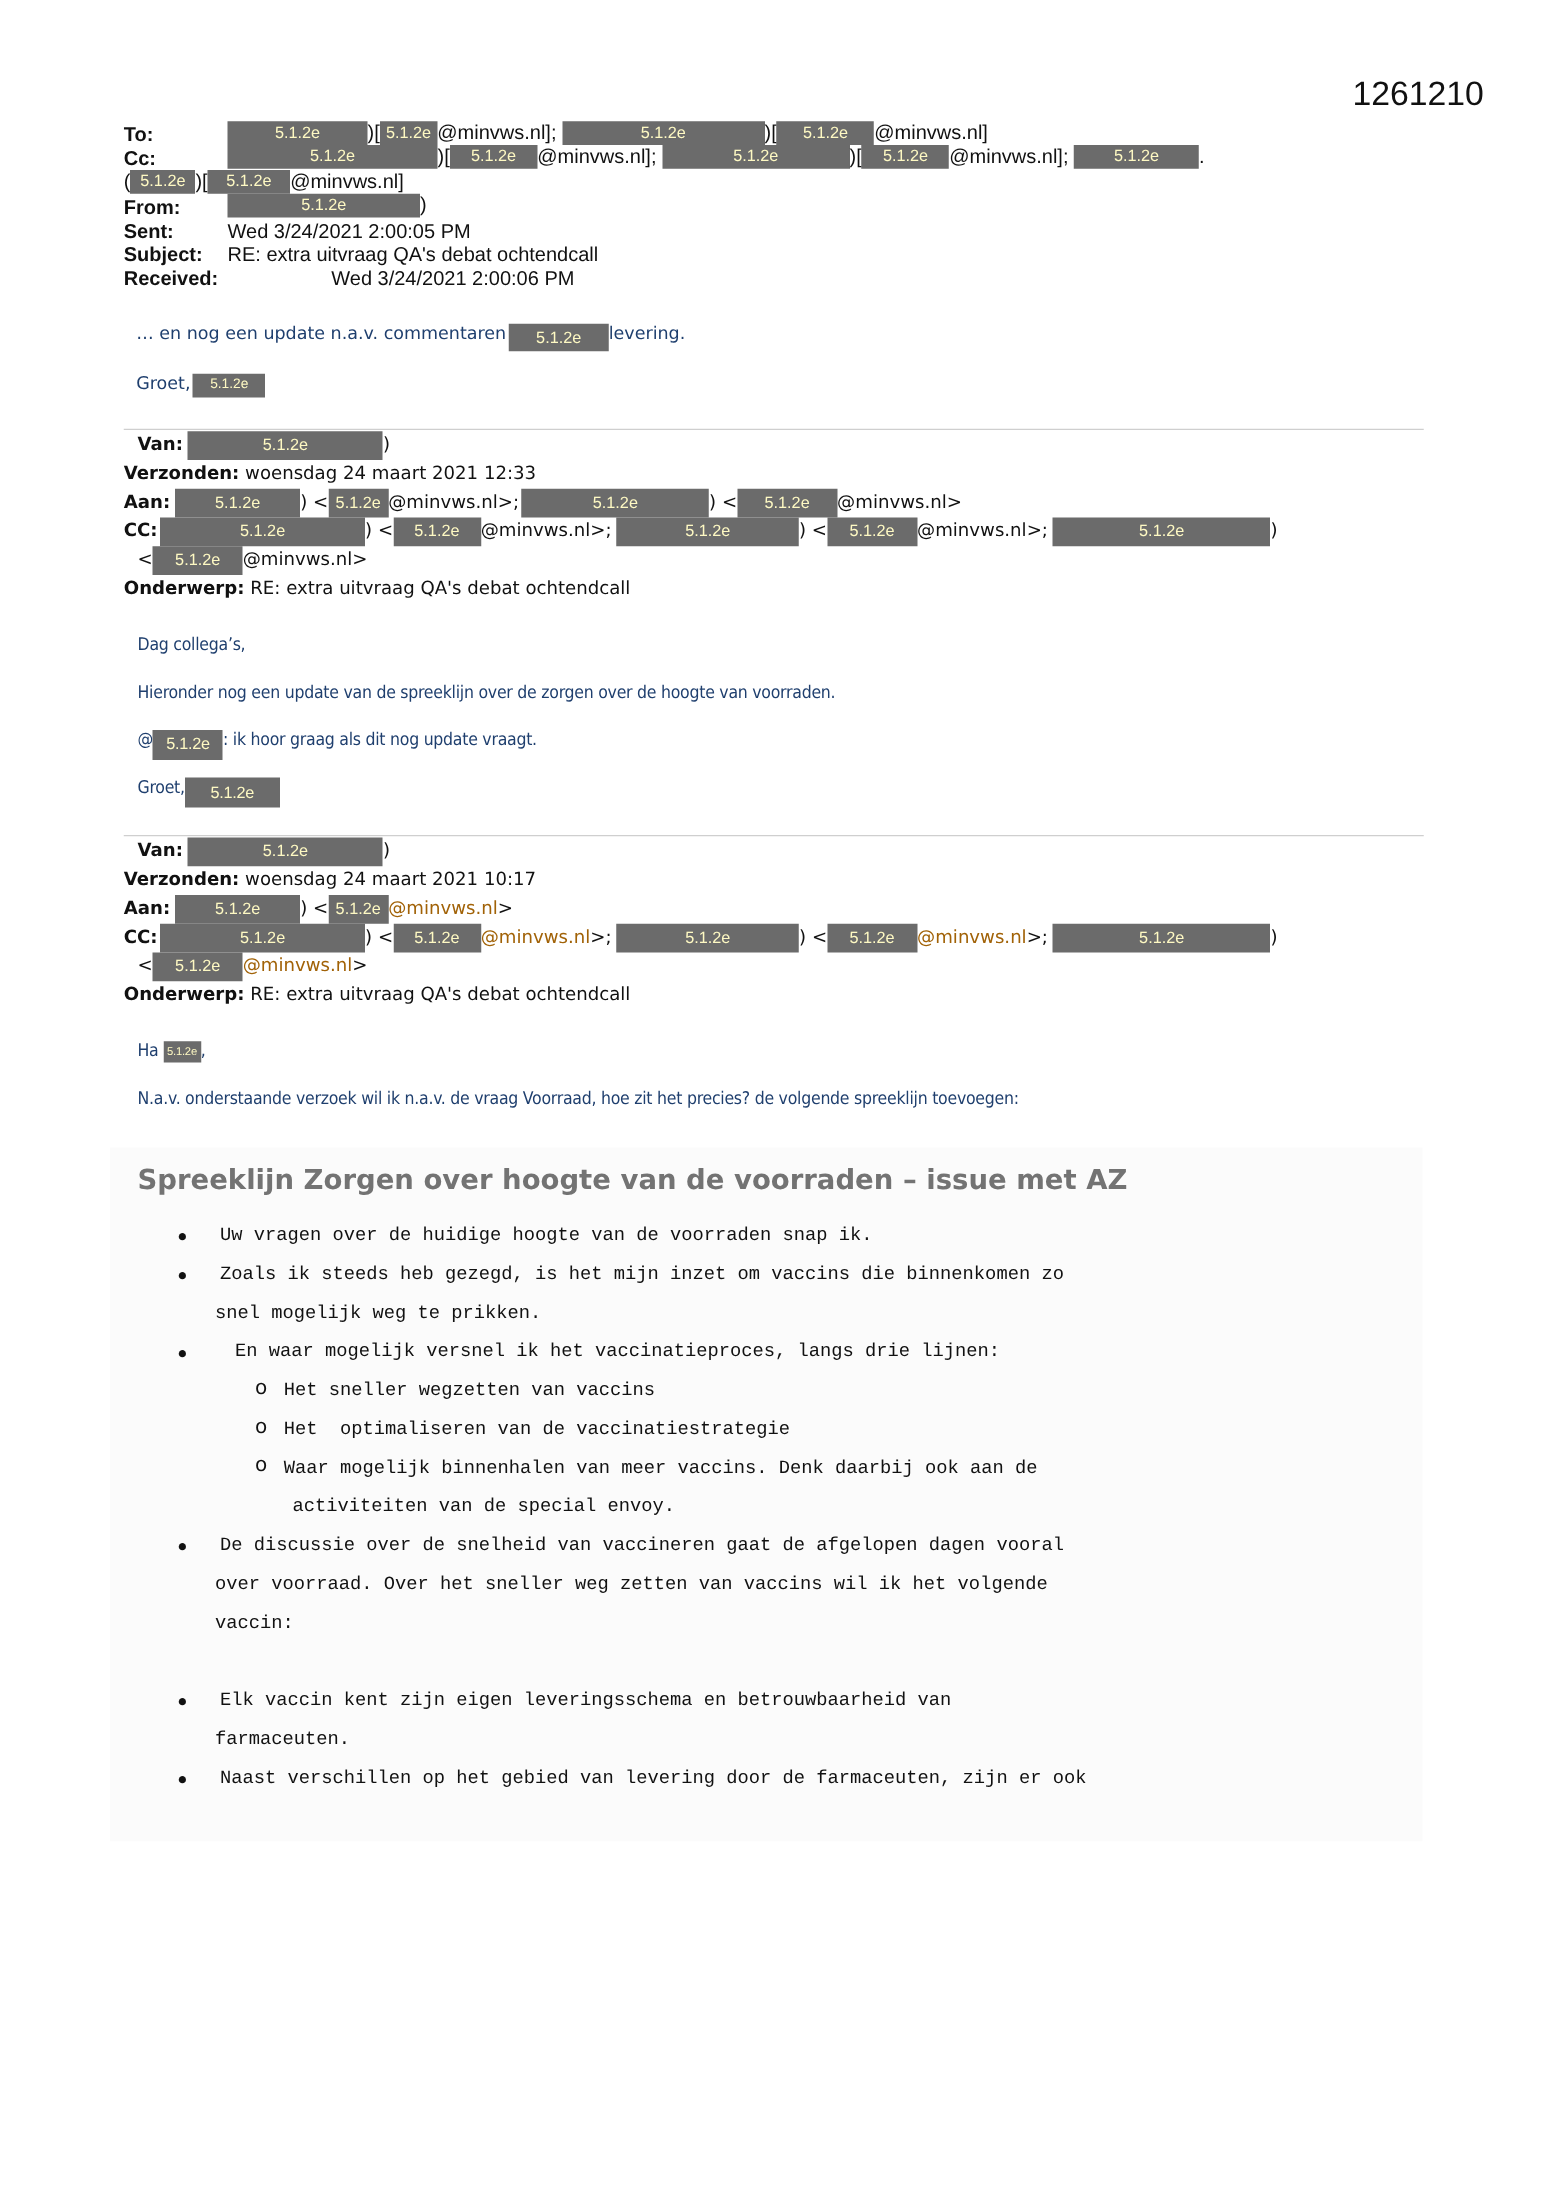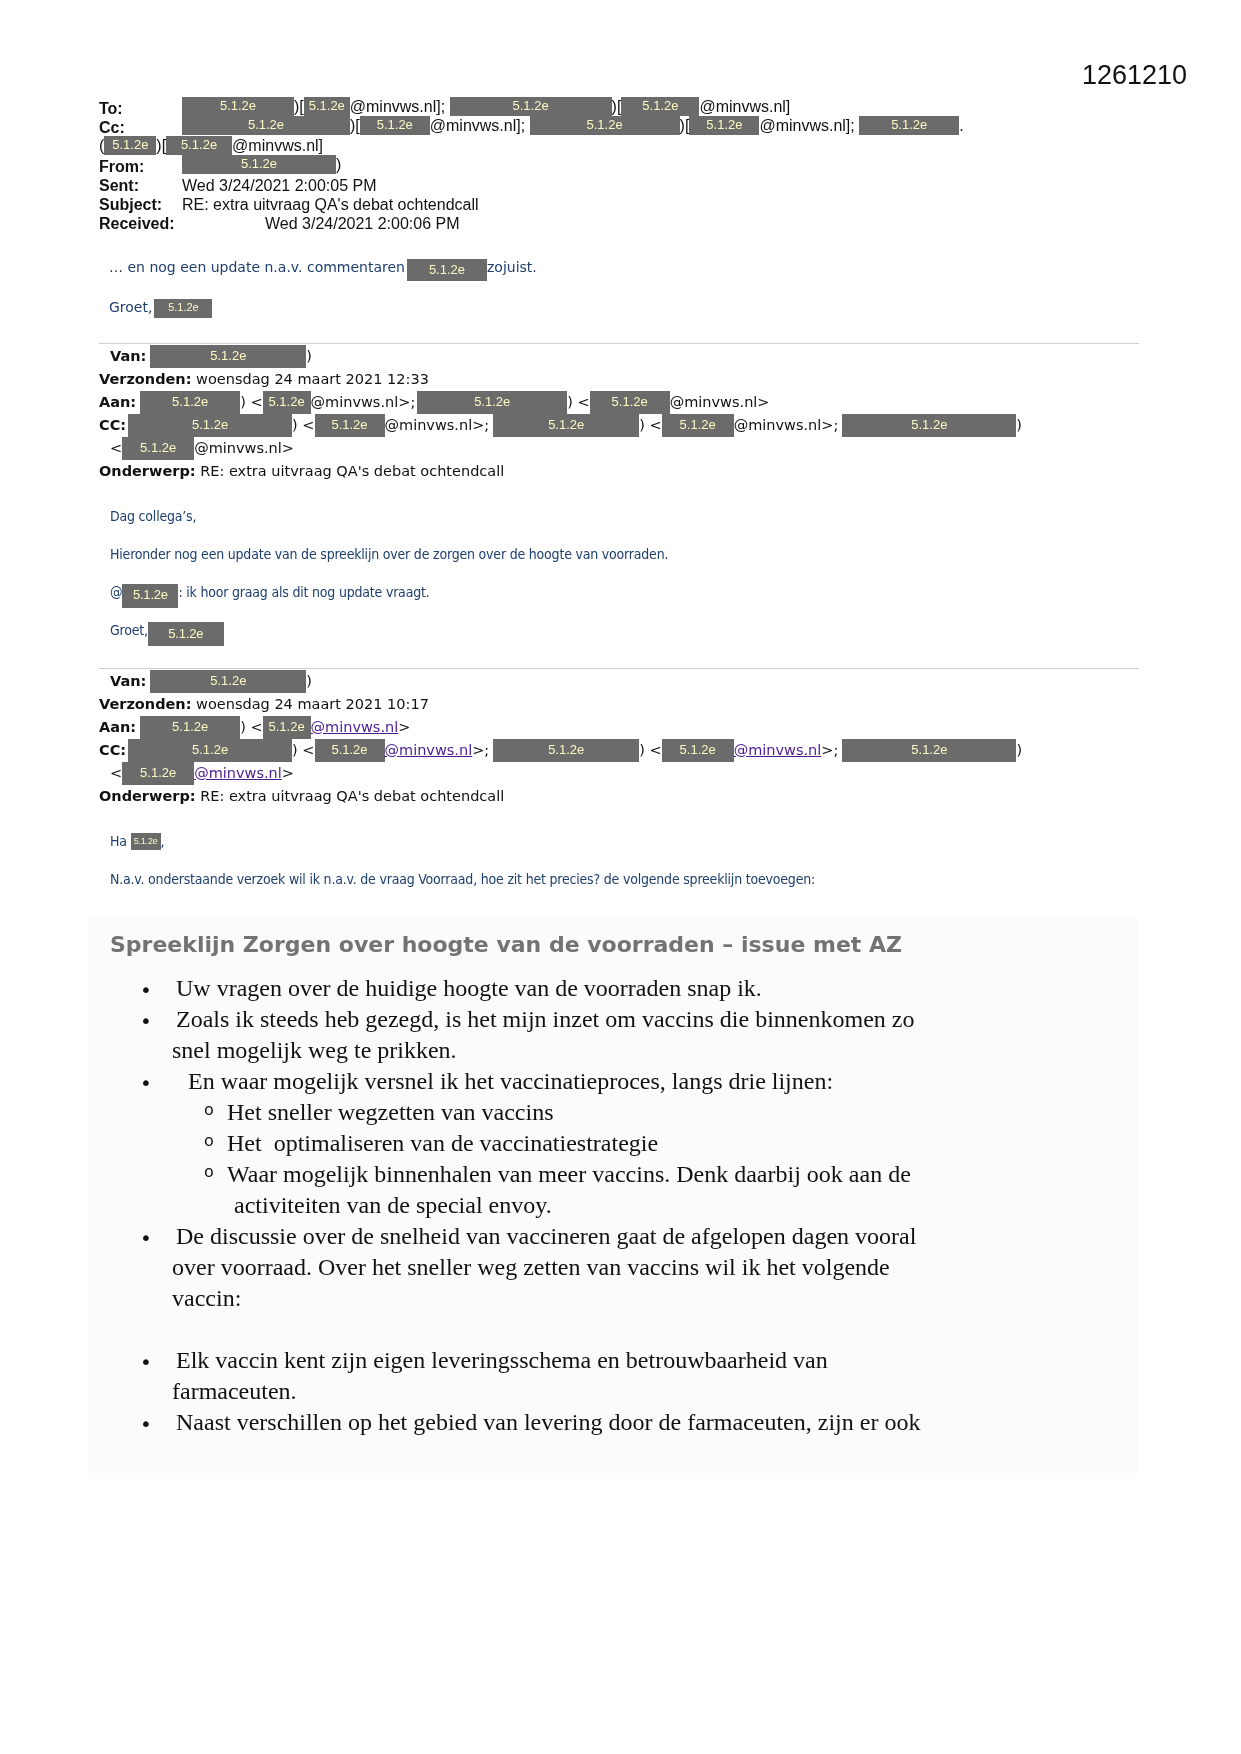--- a/index.html
+++ b/index.html
@@ -5,27 +5,27 @@
   html, body { margin: 0; padding: 0; background: #ffffff; }
   body { width: 1241px; height: 1754px; position: relative; overflow: hidden; }
   .abs { position: absolute; white-space: nowrap; }
   .docid { left: 1082px; top: 60px; font-family: "Liberation Sans", sans-serif; font-size: 27px; color: #111; }
   .hdr { font-family: "Liberation Sans", sans-serif; font-size: 16px; color: #111; line-height: 19px; }
   .hdr b { font-weight: bold; }
   .red { display: inline-block; background: #6b6b6b; color: #fef9c3; font-family: "Liberation Sans", sans-serif; font-size: 13px; text-align: center; vertical-align: top; height: 19px; line-height: 17px; }
   .red.sm { font-size: 9px; height: 17px; line-height: 17px; }
   .ol { font-family: "DejaVu Sans", sans-serif; font-size: 14.5px; color: #111; line-height: 23px; }
   .ol b { font-weight: bold; }
-  .link { color: #4c1d95; text-decoration: underline; }
+  .link { color: #a16207; }
   .blue { font-family: "DejaVu Sans", sans-serif; font-size: 14px; color: #1f3f6e; }
   .blue-sm { font-family: "DejaVu Sans Condensed", "DejaVu Sans", sans-serif; font-size: 14px; color: #1f3f6e; letter-spacing: -0.2px; }
   .sep { position: absolute; left: 99px; width: 1040px; height: 1px; background: #cfcfcf; }
   .sl-box { position: absolute; left: 88px; top: 918px; width: 1050px; height: 555px; background: #fbfbfb; }
   .sl-title { left: 110px; top: 932px; font-family: "DejaVu Sans", sans-serif; font-weight: bold; font-size: 22px; color: #737373; }
-  .sl { font-family: Liberation Serif, serif; font-size: 24px; color: #111; line-height: 31px; }
+  .sl { font-family: Liberation Mono, monospace; font-size: 15px; color: #111; line-height: 31px; }
   .bul { position: absolute; font-family: "DejaVu Sans", sans-serif; font-size: 20px; color: #111; }
   .sub { font-family: "DejaVu Sans", sans-serif; font-size: 20.5px; color: #111; }
 </style>
 </head>
 <body>
 
 <div class="abs docid">1261210</div>
 
 <div class="abs hdr" style="left:99px; top:99px;">
   <b>To:</b>
@@ -64,21 +64,21 @@
   <b>Subject:</b>
 </div>
 <div class="abs hdr" style="left:182px; top:195px;">RE: extra uitvraag QA's debat ochtendcall</div>
 
 <div class="abs hdr" style="left:99px; top:214px;">
   <b>Received:</b>
 </div>
 <div class="abs hdr" style="left:265px; top:214px;">Wed 3/24/2021 2:00:06 PM</div>
 
 <div class="abs blue" style="left:109px; top:259px;">
-  <span>… en nog een update n.a.v. commentaren</span><span class="red" style="width:80px; margin-left:2px; height:22px; line-height:22px;">5.1.2e</span><span>zojuist.</span>
+  <span>… en nog een update n.a.v. commentaren</span><span class="red" style="width:80px; margin-left:2px; height:22px; line-height:22px;">5.1.2e</span><span>levering.</span>
 </div>
 <div class="abs blue" style="left:109px; top:299px;">
   <span>Groet,</span><span class="red" style="width:58px; margin-left:2px; font-size:11px;">5.1.2e</span>
 </div>
 
 <div class="sep" style="top:343px;"></div>
 
 <div class="abs ol" style="left:110px; top:345px;">
   <b>Van:</b><span class="red" style="width:156px; margin-left:4px; height:23px; line-height:21px;">5.1.2e</span><span>)</span>
 </div>

